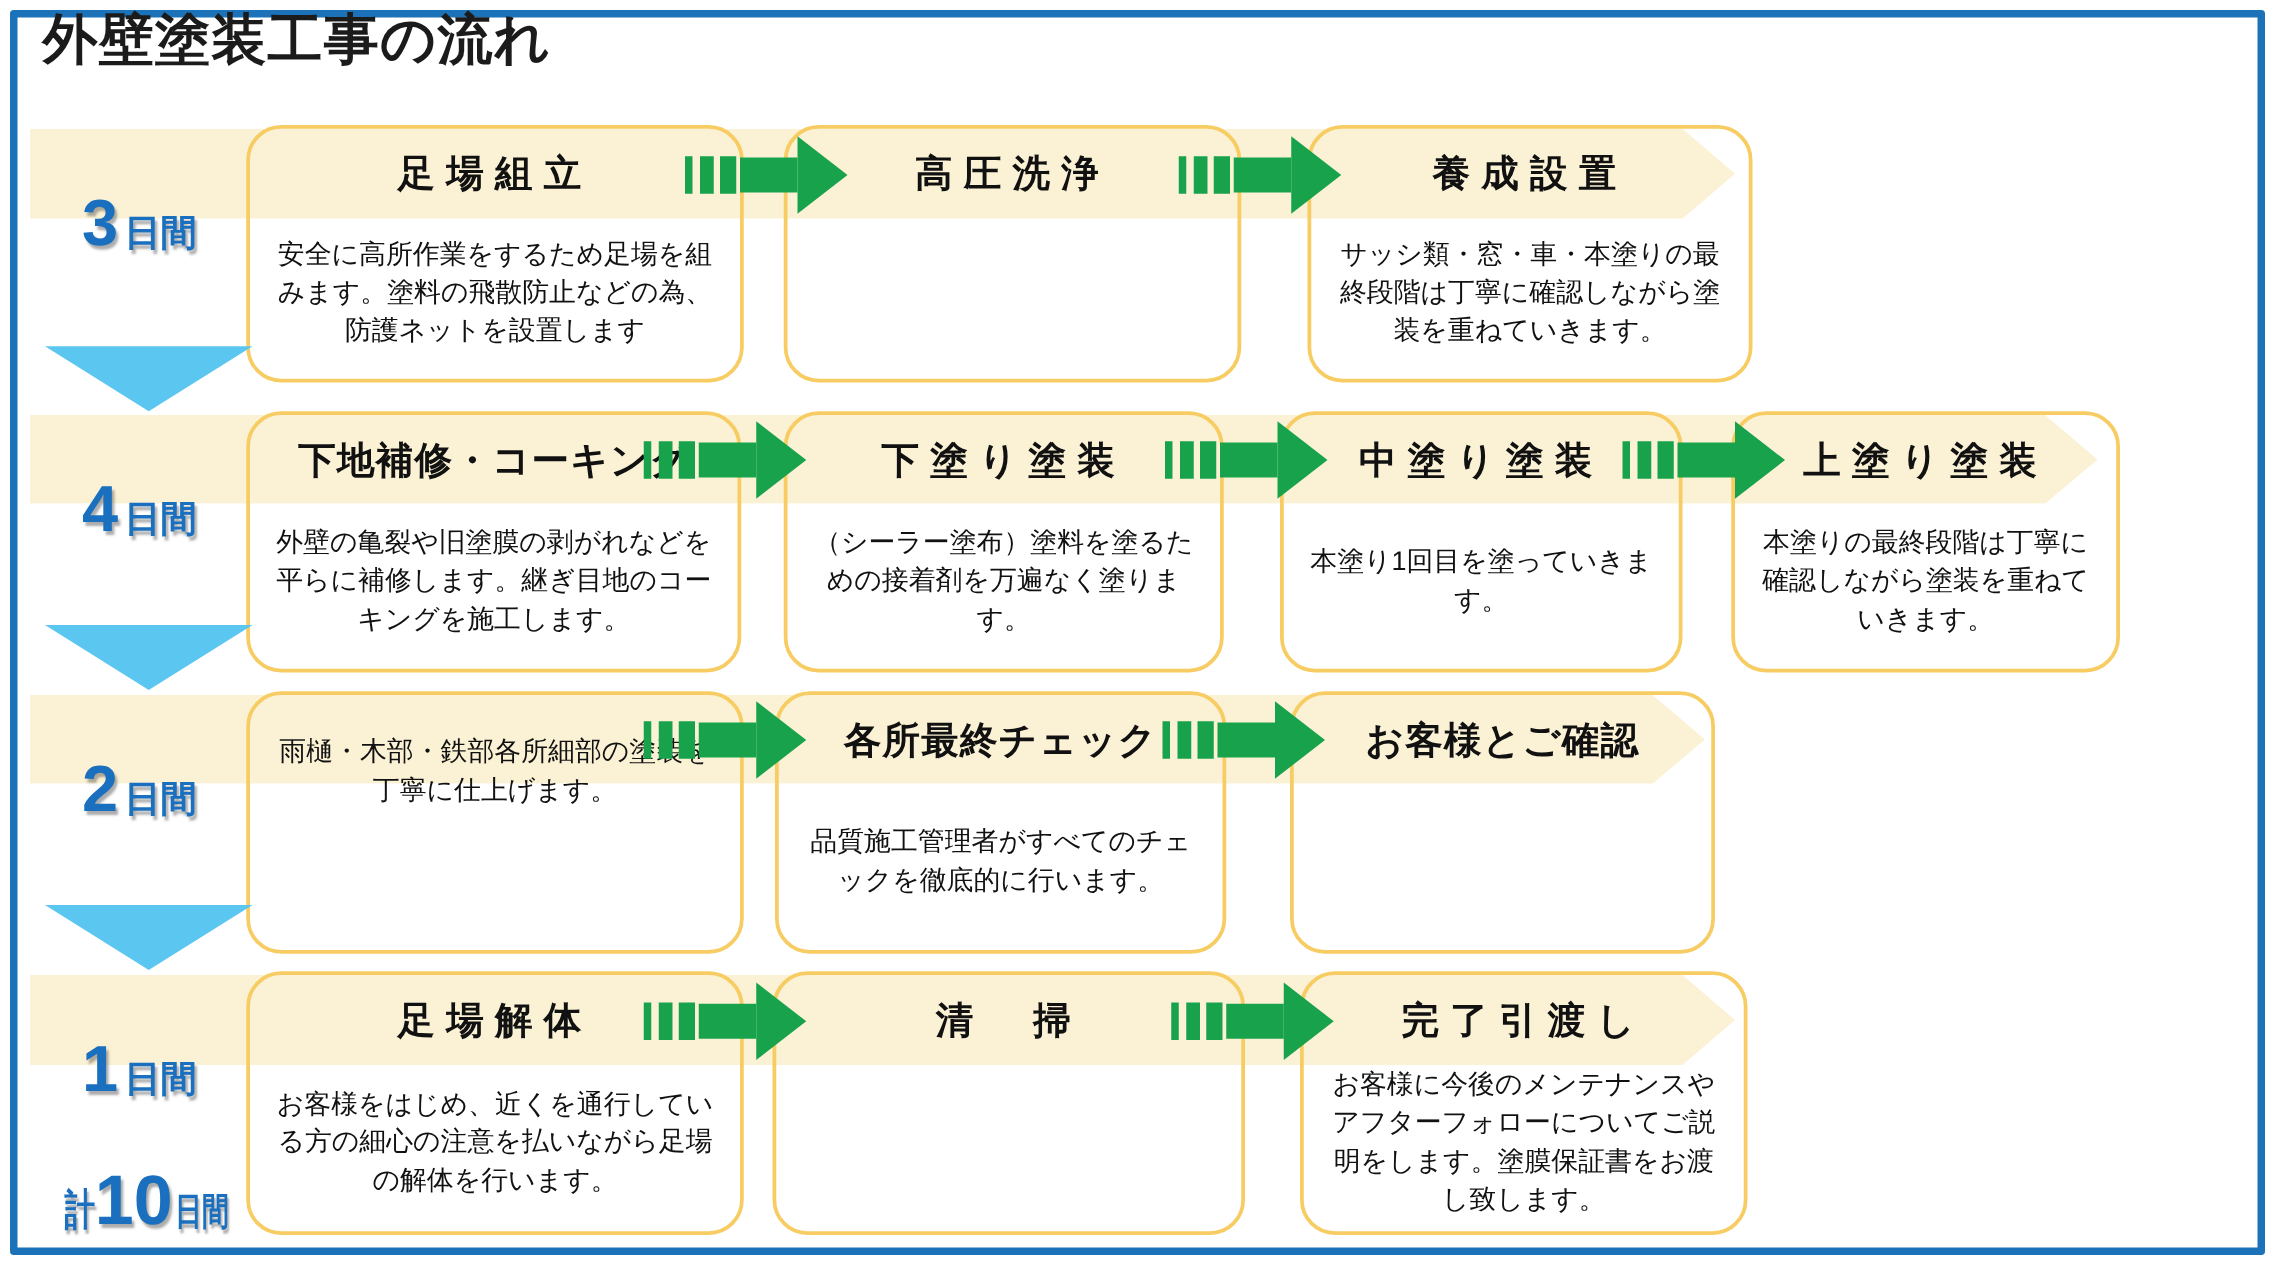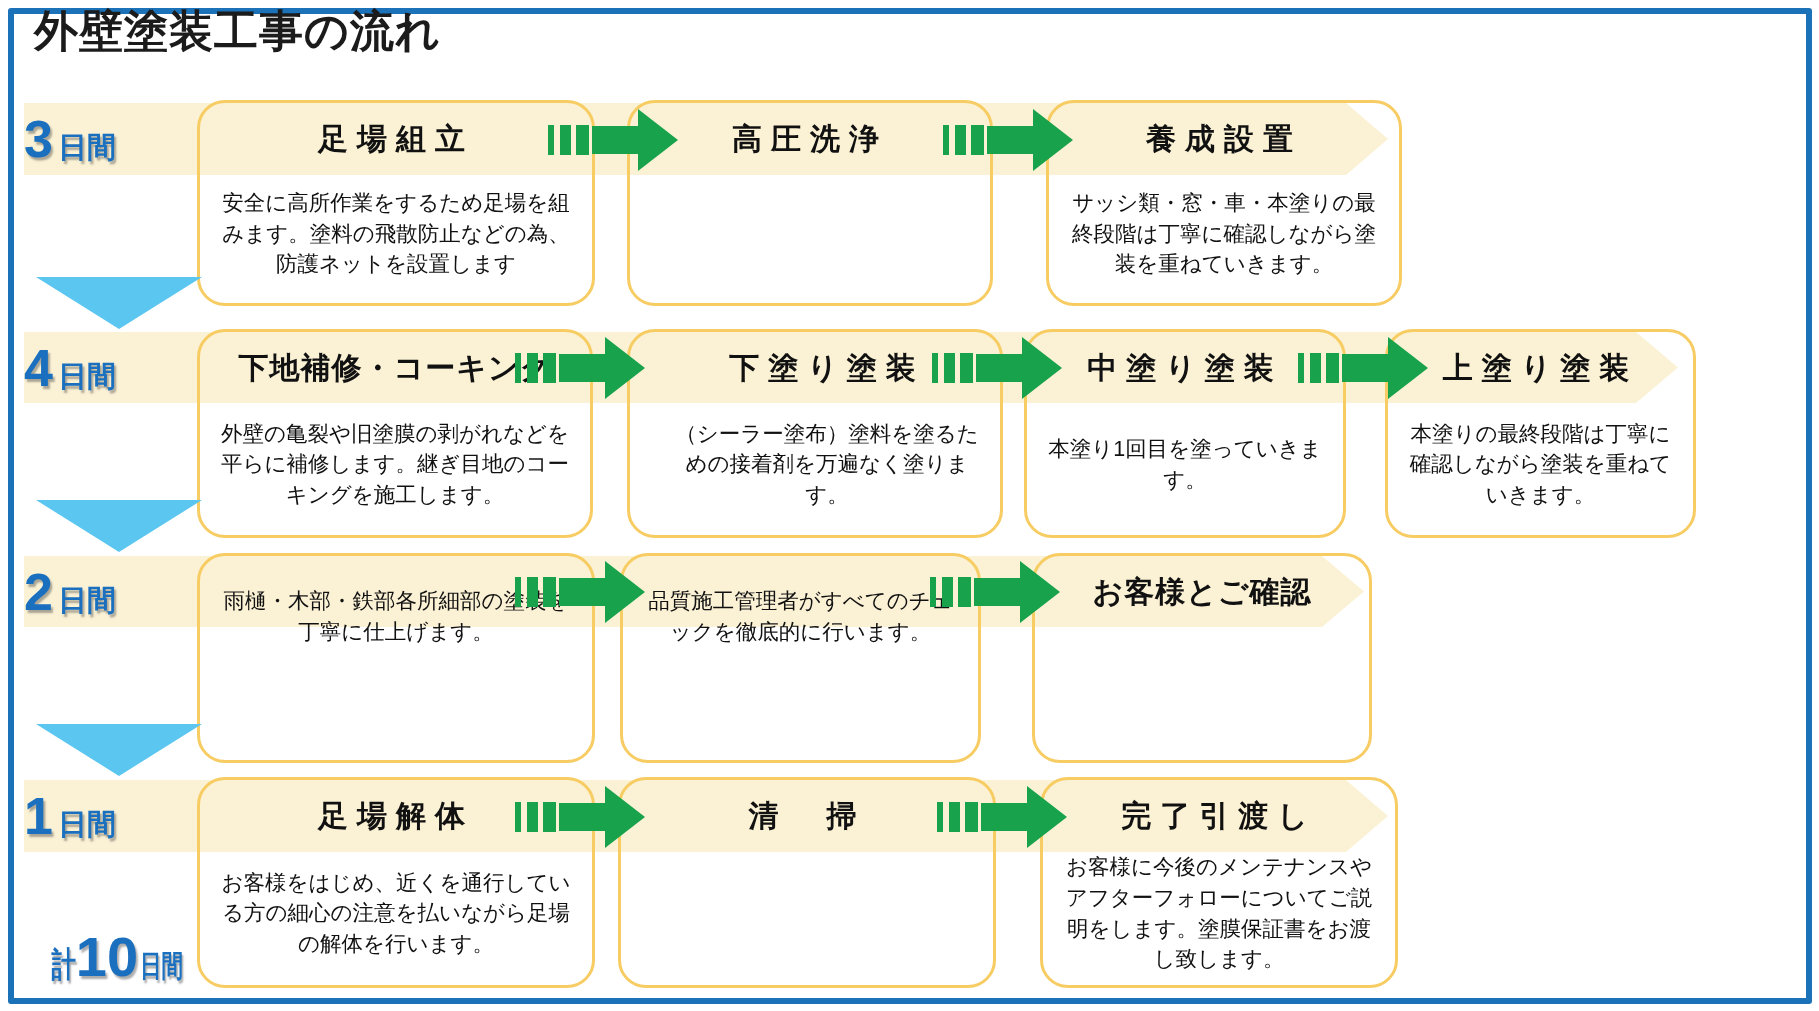--- a/index.html
+++ b/index.html
@@ -8,23 +8,23 @@
 
   .frame{position:absolute;left:8px;top:8px;width:1792px;height:984px;
          border:6px solid var(--frame-blue,#1B72B8);border-radius:3px;}
 
   .page-title{position:absolute;left:34px;top:2px;font-size:44px;font-weight:600;
               color:#1b1b1b;letter-spacing:1px;white-space:nowrap;}
 
   .band{position:absolute;left:24px;background:var(--band-cream,#FBF2D5);
         clip-path:polygon(0 0, calc(100% - 42px) 0, 100% 50%, calc(100% - 42px) 100%, 0 100%);}
 
-  .duration{position:absolute;left:24px;width:175px;display:flex;align-items:center;
+  .duration{position:absolute;left:24px;width:175px;display:flex;align-items:center;justify-content:center;
             color:var(--duration-blue,#1A6FBF);font-weight:bold;
-            text-shadow:2px 3px 2px rgba(70,70,70,.45);white-space:nowrap;}
+            text-shadow:2px 3px 2px rgba(70,70,70,.45);white-space:nowrap;margin-top:40px;}
   .d-num{font-size:52px;}
   .d-unit{font-size:29px;margin-left:5px;}
 
   .card{position:absolute;border:3px solid var(--card-border-gold,#F7CC63);border-radius:28px;
         background:linear-gradient(180deg,rgba(255,255,255,0) 72px,#fff 72px);box-sizing:content-box;}
   .card-title{height:72px;display:flex;align-items:center;justify-content:center;
               font-size:30px;font-weight:bold;color:#111;white-space:nowrap;}
   .card-body{height:calc(100% - 72px);display:flex;align-items:center;justify-content:center;
              text-align:center;font-size:21.5px;line-height:1.42;color:#111;
              padding:0 16px 10px;box-sizing:border-box;}
@@ -36,21 +36,21 @@
   .arrow .b3{width:13px;height:30px;margin-right:3px;}
   .arrow .shaft{width:46px;height:28px;}
   .arrow .head{width:0;height:0;border-top:31px solid transparent;border-bottom:31px solid transparent;
                border-left:40px solid var(--arrow-green,#17A24B);}
 
   .tri{position:absolute;width:0;height:0;
        border-left:83px solid transparent;border-right:83px solid transparent;
        border-top:52px solid var(--triangle-blue,#5BC6F0);}
 
   .total{position:absolute;left:16px;top:920px;width:210px;height:72px;
-         display:flex;align-items:center;justify-content:center;
+         display:flex;align-items:flex-end;justify-content:center;
          color:var(--duration-blue,#1A6FBF);font-weight:bold;
          text-shadow:2px 3px 2px rgba(70,70,70,.45);white-space:nowrap;}
   .t-prefix{font-size:34px;display:inline-block;transform:scaleX(.72);transform-origin:100% 80%;}
   .t-num{font-size:56px;}
   .t-unit{font-size:30px;display:inline-block;transform:scaleX(.72);transform-origin:0 80%;margin-left:2px;}
 </style>
 </head>
 <body>
 
 <div id="stage">
@@ -85,37 +85,38 @@
   </div>
   <div class="card" style="left:1046px;top:100px;width:350px;height:200px;">
     <div class="card-title" style="letter-spacing: 9px;">養成設置</div>
     <div class="card-body">サッシ類・窓・車・本塗りの最終段階は丁寧に確認しながら塗装を重ねていきます。</div>
   </div>
 
   <div class="card" style="left:197px;top:329px;width:390px;height:203px;">
     <div class="card-title" style="letter-spacing: 1px;">下地補修・コーキング</div>
     <div class="card-body">外壁の亀裂や旧塗膜の剥がれなどを平らに補修します。継ぎ目地のコーキングを施工します。</div>
   </div>
-  <div class="card" style="left:627px;top:329px;width:346px;height:203px;padding-left:24px;">
+  <div class="card" style="left:627px;top:329px;width:346px;height:203px;">
     <div class="card-title" style="letter-spacing: 9px;">下塗り塗装</div>
     <div class="card-body">（シーラー塗布）塗料を塗るための接着剤を万遍なく塗ります。</div>
   </div>
   <div class="card" style="left:1024px;top:329px;width:316px;height:203px;">
     <div class="card-title" style="letter-spacing: 9px;">中塗り塗装</div>
     <div class="card-body">本塗り1回目を塗っていきます。</div>
   </div>
   <div class="card" style="left:1385px;top:329px;width:305px;height:203px;">
     <div class="card-title" style="letter-spacing: 9px;">上塗り塗装</div>
     <div class="card-body">本塗りの最終段階は丁寧に確認しながら塗装を重ねていきます。</div>
   </div>
 
   <div class="card" style="left:197px;top:553px;width:392px;height:204px;">
     <div class="card-body">雨樋・木部・鉄部各所細部の塗装を丁寧に仕上げます。</div>
   </div>
   <div class="card" style="left:620px;top:553px;width:355px;height:204px;">
+    <div class="card-title" style="letter-spacing: 1px;">各所最終チェック</div>
     <div class="card-body">品質施工管理者がすべてのチェックを徹底的に行います。</div>
   </div>
   <div class="card" style="left:1032px;top:553px;width:334px;height:204px;">
     <div class="card-title" style="letter-spacing: 1px;">お客様とご確認</div>
   </div>
 
   <div class="card" style="left:197px;top:777px;width:392px;height:205px;">
     <div class="card-title" style="letter-spacing: 9px;">足場解体</div>
     <div class="card-body">お客様をはじめ、近くを通行している方の細心の注意を払いながら足場の解体を行います。</div>
   </div>

